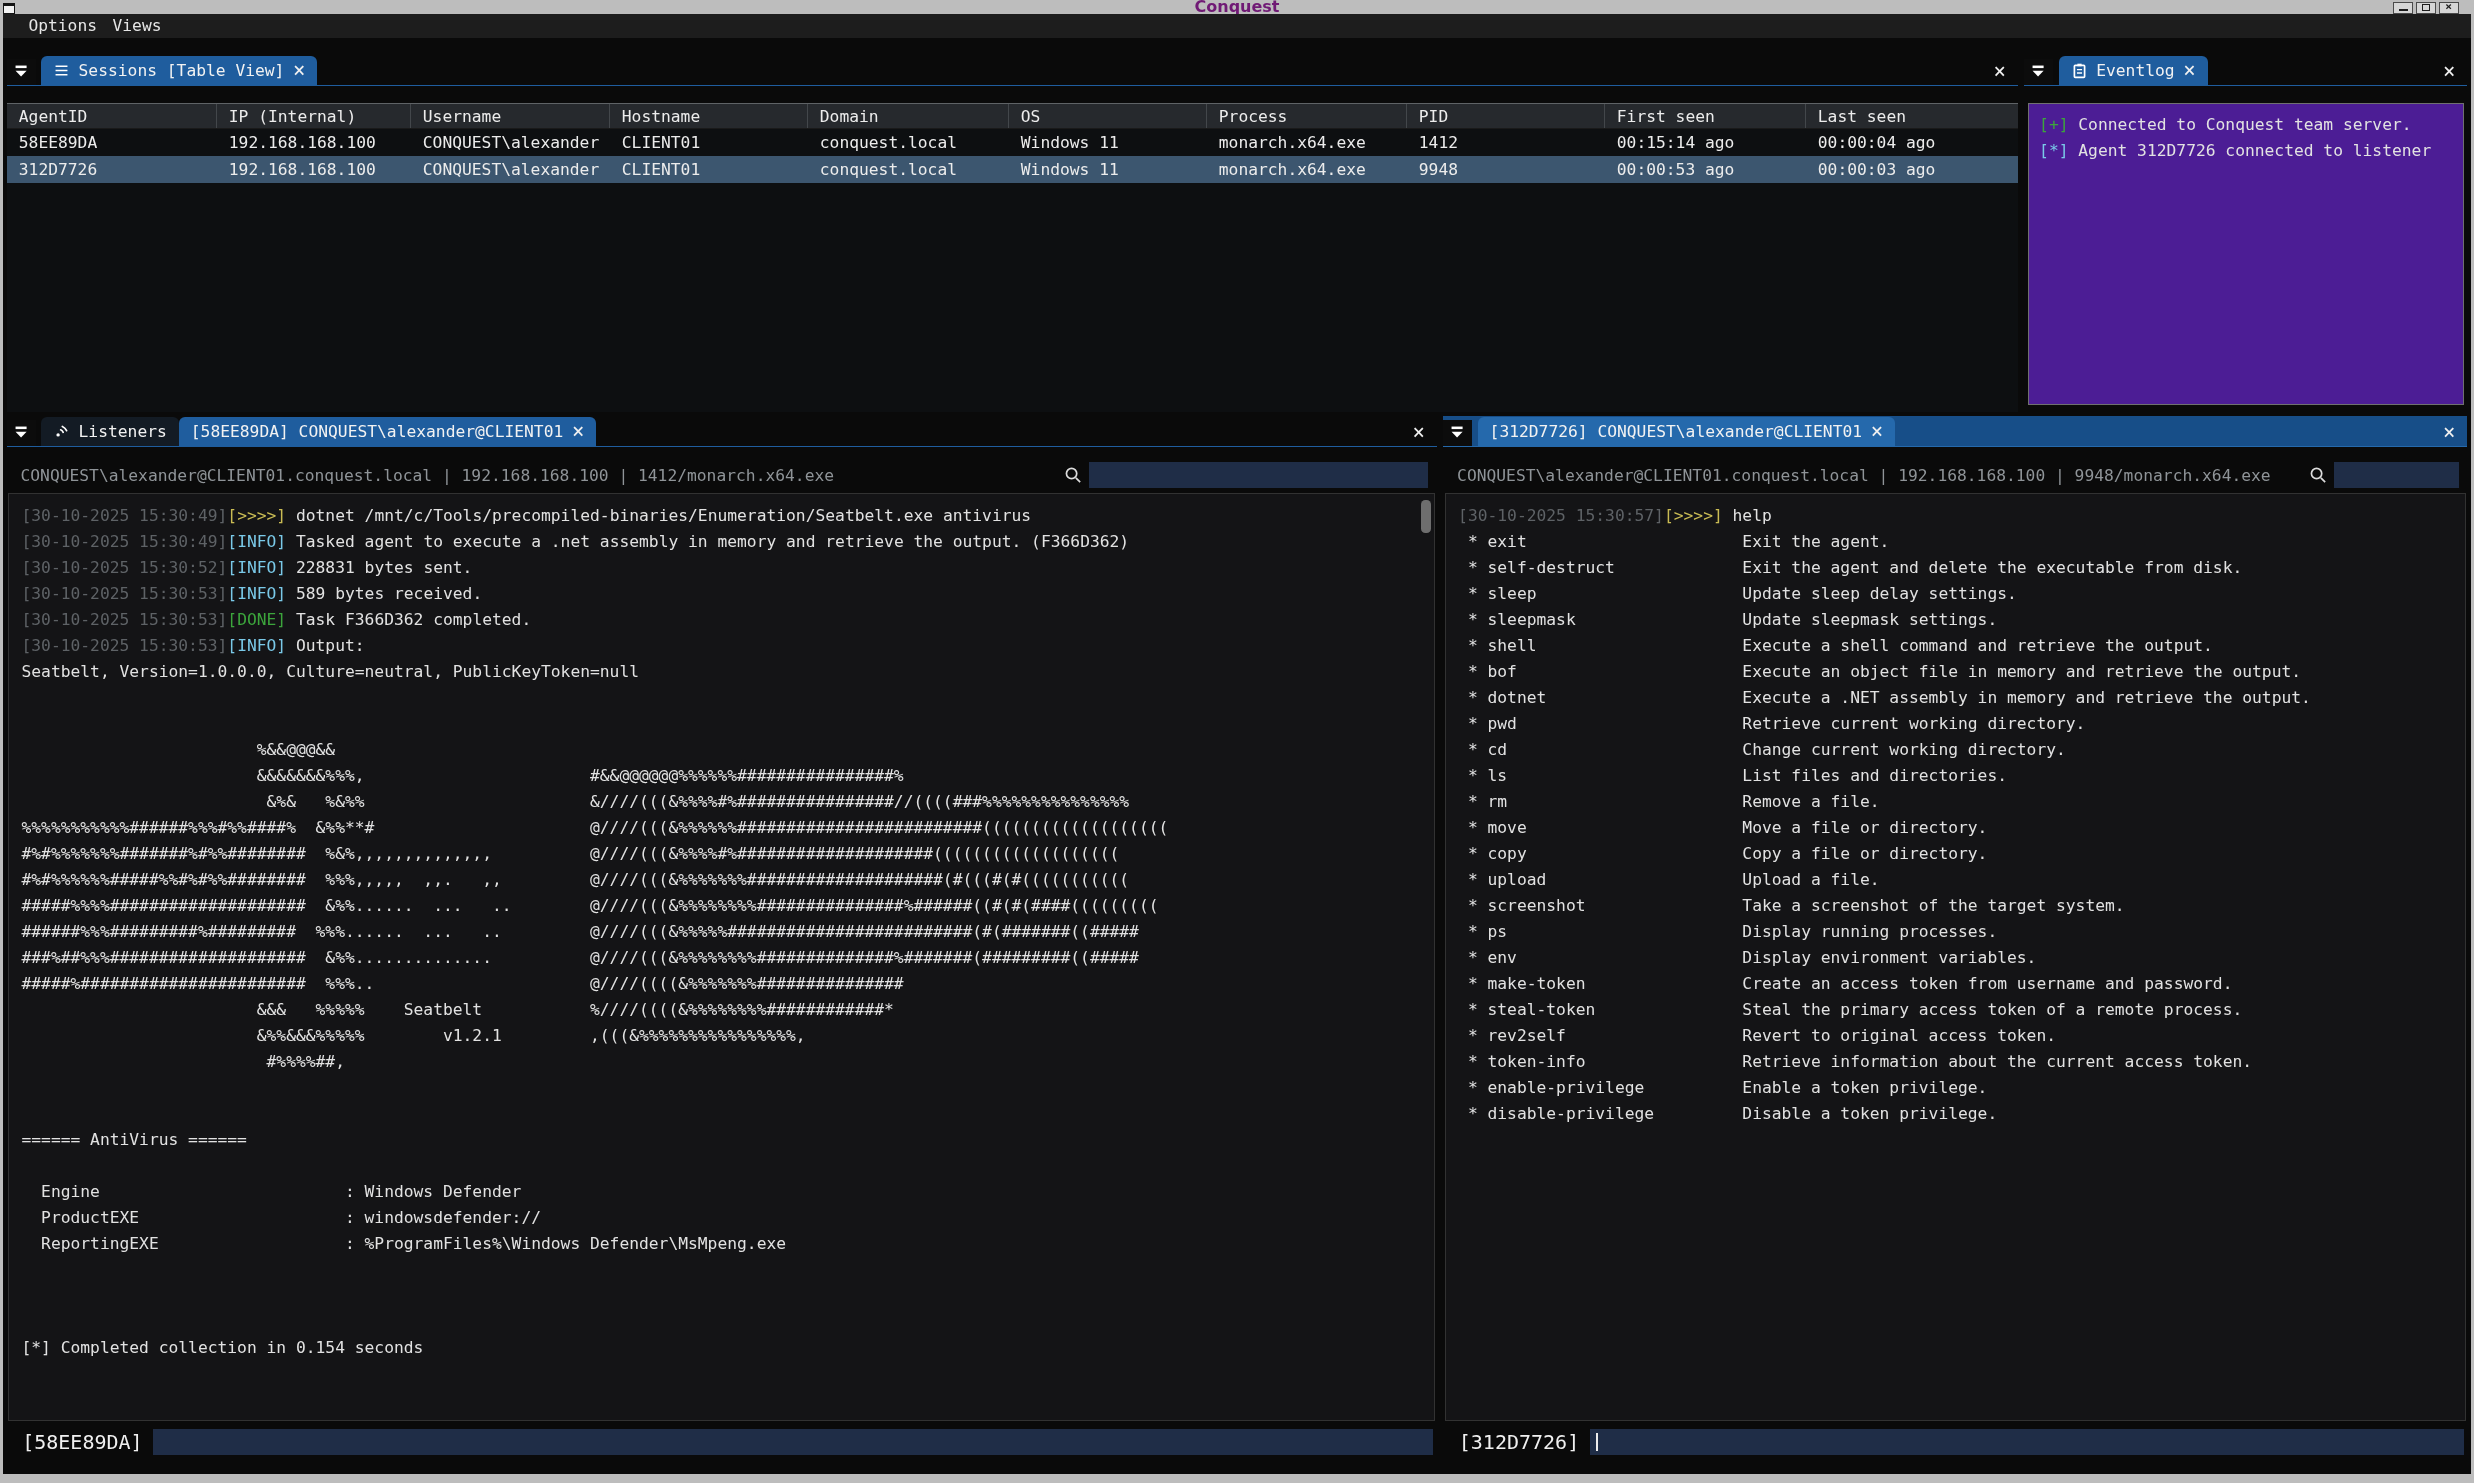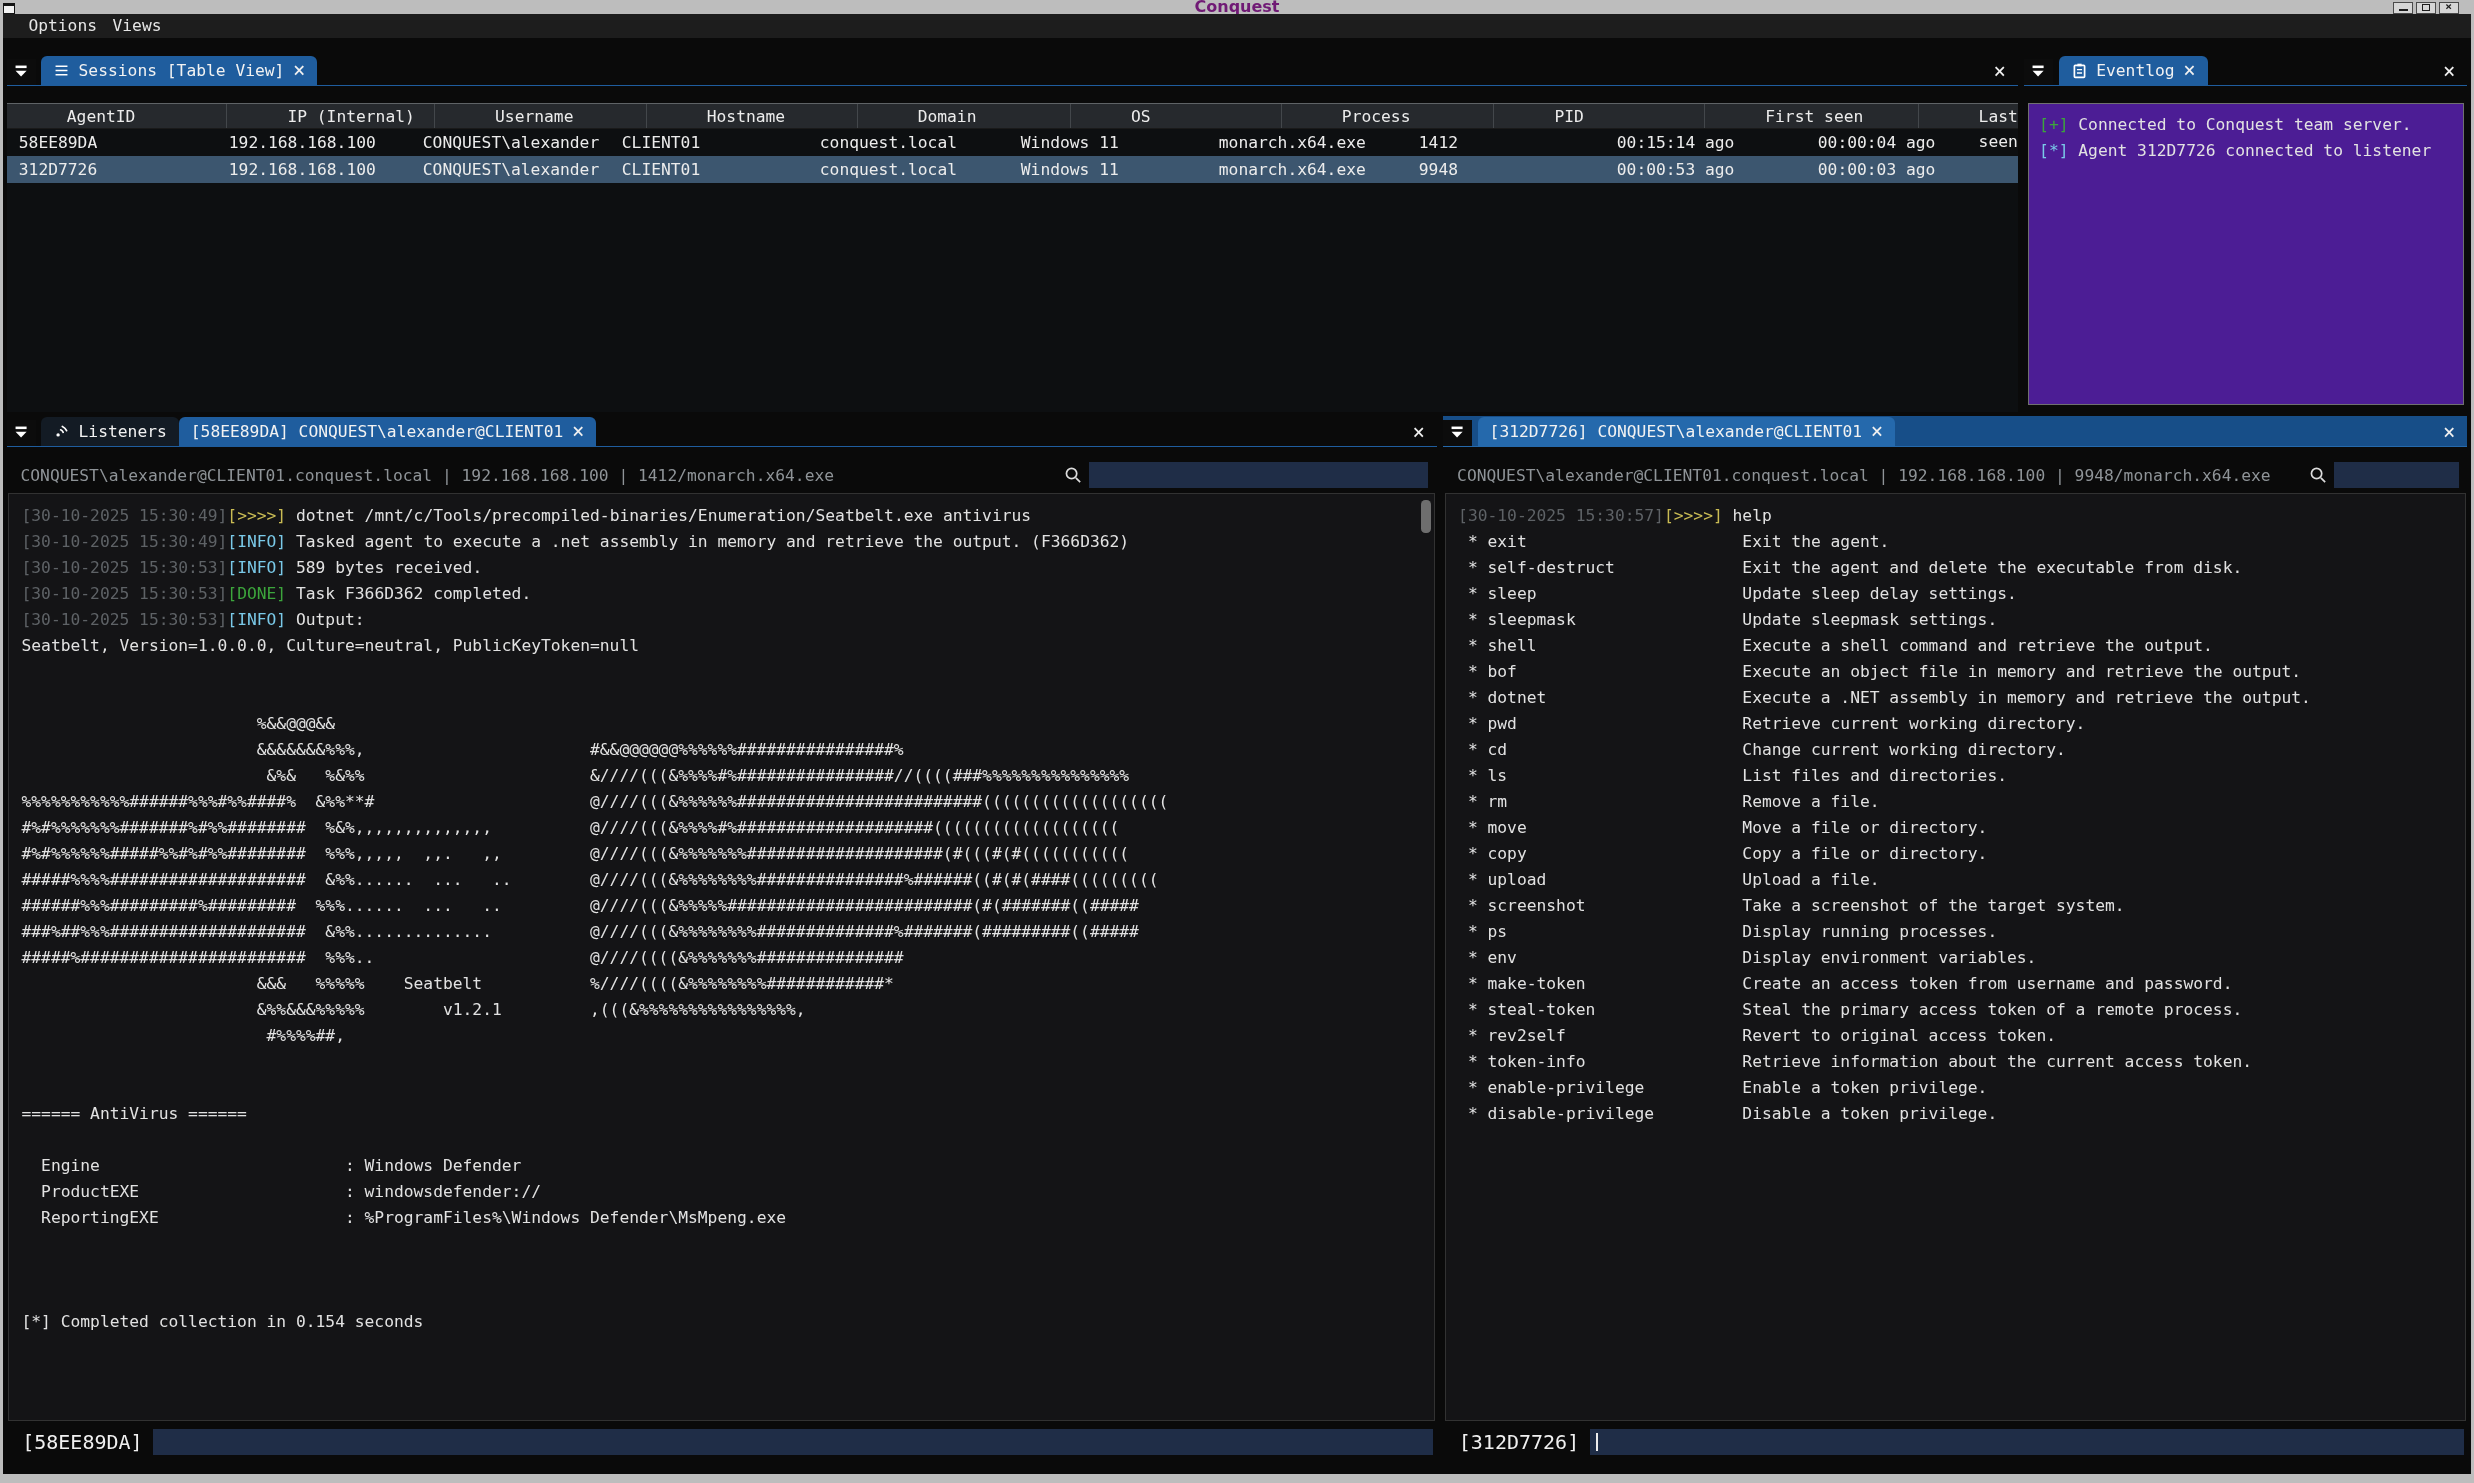--- a/index.html
+++ b/index.html
@@ -46,21 +46,21 @@
   .tab .x, .bar-close { color:#f0f0f0; font-size:20.6px; font-weight:300; line-height:17px; cursor:pointer; }
   .spacer { flex:1; }
   .bar-close { margin:0 12px 5.2px 0; }
   .ticon { width:17px; height:17px; flex:none; }
 
   
   .table { flex:1; margin-top:17px; background:#0d0f11; display:flex; flex-direction:column;
            font-size:16.3px; color:#ececec; overflow:hidden; }
   .thead { display:flex; height:26px; background:#26292d; border-top:0.9px solid #5f6366;
            border-bottom:0.9px solid #1a1a1a; }
-  .th { line-height:25px; padding-left:12px; border-right:0.9px solid #43474b;margin-left:48px; }
+  .th { line-height:25px; padding-left:12px; border-right:0.9px solid #43474b; }
   .trow { display:flex; height:27px; }
   .trow.sel { background:#3c566f; }
   .td { line-height:27px; padding-left:12px; white-space:pre; overflow:hidden; }
   .c0 { width:210px; } .c1 { width:194px; } .c2 { width:199px; } .c3 { width:198px; }
   .c4 { width:201px; } .c5 { width:198px; } .c6 { width:200px; } .c7 { width:198px; }
   .c8 { width:201px; } .c9 { flex:1; border-right:none; }
 
   
   .evbox { flex:1; margin:17px 3.4px 6.9px 3.4px; background:#4c1d95; border:0.9px solid #707070;
            padding:8.6px 3.4px 8.6px 10.3px; overflow:hidden; }
@@ -228,20 +228,21 @@
         <svg class="search-icon" viewBox="0 0 24 24" fill="none" stroke="#dcdcdc" stroke-width="2">
             <circle cx="10" cy="10" r="6"></circle>
             <path d="M15 15 L20 20"></path>
           </svg>
         <span class="search-box"></span>
       </div>
       <div class="console">
         <span class="scroll-thumb"></span>
       <div class="cline"><span class="sg-ts">[30-10-2025 15:30:49]</span><span class="sg-cmd">[&gt;&gt;&gt;&gt;]</span><span class="sg-w"> dotnet /mnt/c/Tools/precompiled-binaries/Enumeration/Seatbelt.exe antivirus</span></div>
           <div class="cline"><span class="sg-ts">[30-10-2025 15:30:49]</span><span class="sg-info">[INFO]</span><span class="sg-w"> Tasked agent to execute a .net assembly in memory and retrieve the output. (F366D362)</span></div>
+          <div class="cline"><span class="sg-ts">[30-10-2025 15:30:52]</span><span class="sg-info">[INFO]</span><span class="sg-w"> 228831 bytes sent.</span></div>
           <div class="cline"><span class="sg-ts">[30-10-2025 15:30:53]</span><span class="sg-info">[INFO]</span><span class="sg-w"> 589 bytes received.</span></div>
           <div class="cline"><span class="sg-ts">[30-10-2025 15:30:53]</span><span class="sg-done">[DONE]</span><span class="sg-w"> Task F366D362 completed.</span></div>
           <div class="cline"><span class="sg-ts">[30-10-2025 15:30:53]</span><span class="sg-info">[INFO]</span><span class="sg-w"> Output:</span></div>
           <div class="cline"><span class="sg-w">Seatbelt, Version=1.0.0.0, Culture=neutral, PublicKeyToken=null</span></div>
           <div class="cline"> </div>
           <div class="cline"> </div>
           <div class="cline"><span class="sg-w">                        %&amp;&amp;@@@&amp;&amp;</span></div>
           <div class="cline"><span class="sg-w">                        &amp;&amp;&amp;&amp;&amp;&amp;&amp;%%%,                       #&amp;&amp;@@@@@@%%%%%%################%</span></div>
           <div class="cline"><span class="sg-w">                         &amp;%&amp;   %&amp;%%                       &amp;////(((&amp;%%%%#%################//((((###%%%%%%%%%%%%%%%</span></div>
           <div class="cline"><span class="sg-w">%%%%%%%%%%%######%%%#%%####%  &amp;%%**#                      @////(((&amp;%%%%%%#########################(((((((((((((((((((</span></div>

